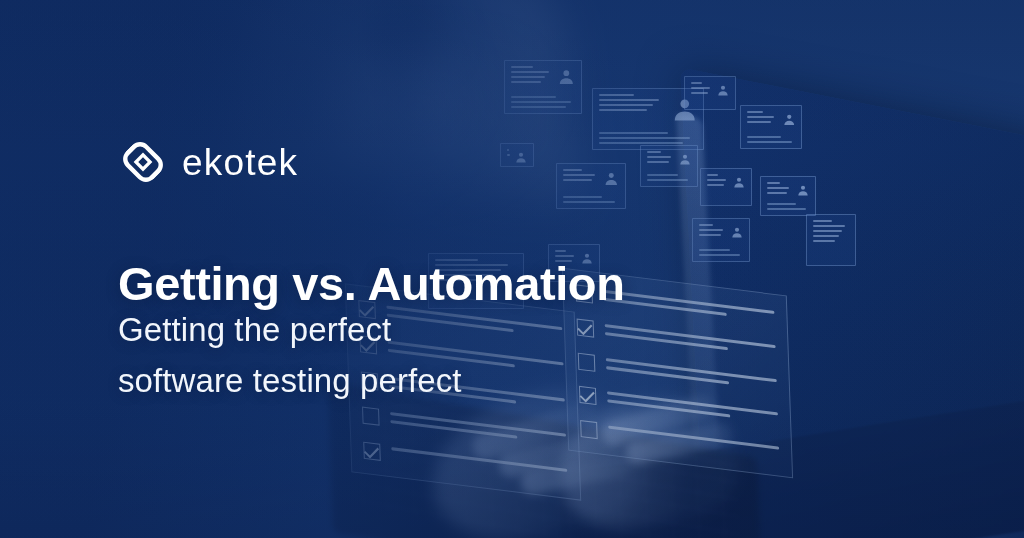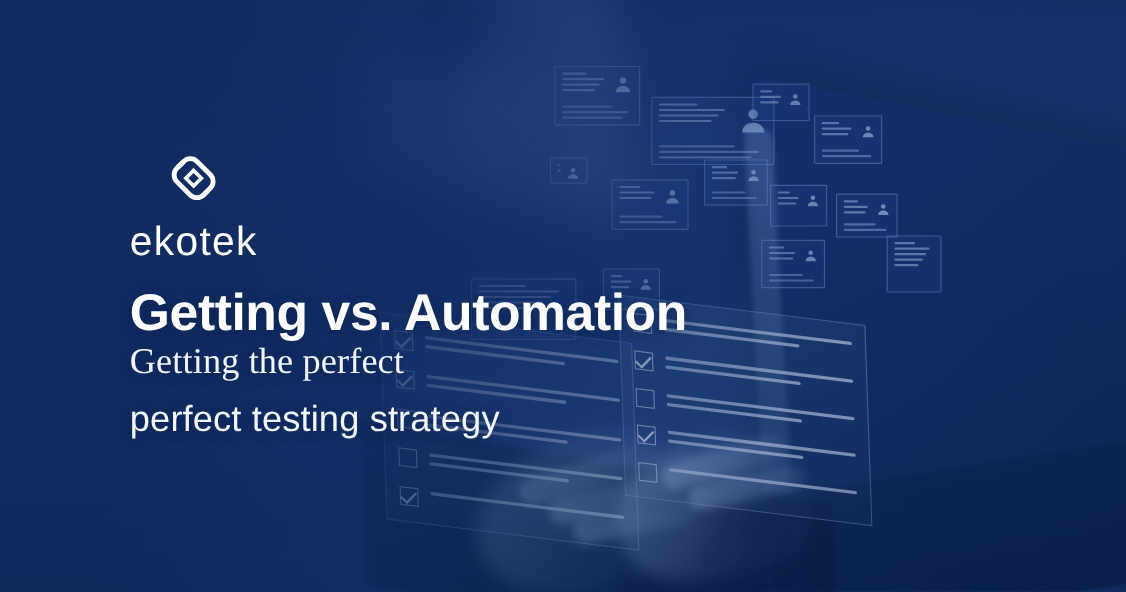--- a/index.html
+++ b/index.html
@@ -267,21 +267,20 @@
     width: 700px;
     z-index: 9;
   }
 
   .logo {
     position: absolute;
     top: 137px; left: 0;
     display: flex;
     align-items: center;
     gap: 14px;
-    flex-direction: column;
   }
   .logo-mark { width: 50px; height: 50px; display: block; }
   .logo-word {
     color: #ffffff;
     font-size: 37px;
     letter-spacing: 1.2px;
     font-weight: 400;
     line-height: 1;
   }
 
@@ -301,21 +300,21 @@
     position: absolute;
     left: 0;
     color: #f2f6fc;
     font-size: 33px;
     font-weight: 400;
     line-height: 1;
     letter-spacing: 0.1px;
     white-space: nowrap;
     text-shadow: 0 2px 12px rgba(8,24,60,0.42);
   }
-  #sub1 { top: 313px; font-family: Liberation Serif, serif; }
+  #sub1 { top: 313px; }
   #sub2 { top: 364px; }
 </style>
 </head>
 <body>
 
 <div class="banner">
 
   <div class="photo">
     <div class="torso"></div>
     <div class="shirt-l"></div>
@@ -620,16 +619,16 @@
         <path d="M43.5 51.5 L51.5 43.5 a11 11 0 0 0 0-15.5 L36 12.5 a11 11 0 0 0-15.5 0 L12.5 20.5" stroke="#ffffff" stroke-width="5.6" stroke-linecap="round" fill="none"></path>
         <rect x="25.6" y="25.6" width="12.8" height="12.8" transform="rotate(45 32 32)" stroke="#ffffff" stroke-width="4.2" fill="none"></rect>
       </svg>
       <span class="logo-word">ekotek</span>
     </div>
 
     <h1 class="headline">Getting vs. Automation</h1>
 
     <div class="sub" id="sub1">Getting the perfect</div>
 
-    <div class="sub" id="sub2">perfect testing strategy</div>
+    <div class="sub" id="sub2">software testing perfect</div>
   </div>
 
 </div>
 
 </body></html>

